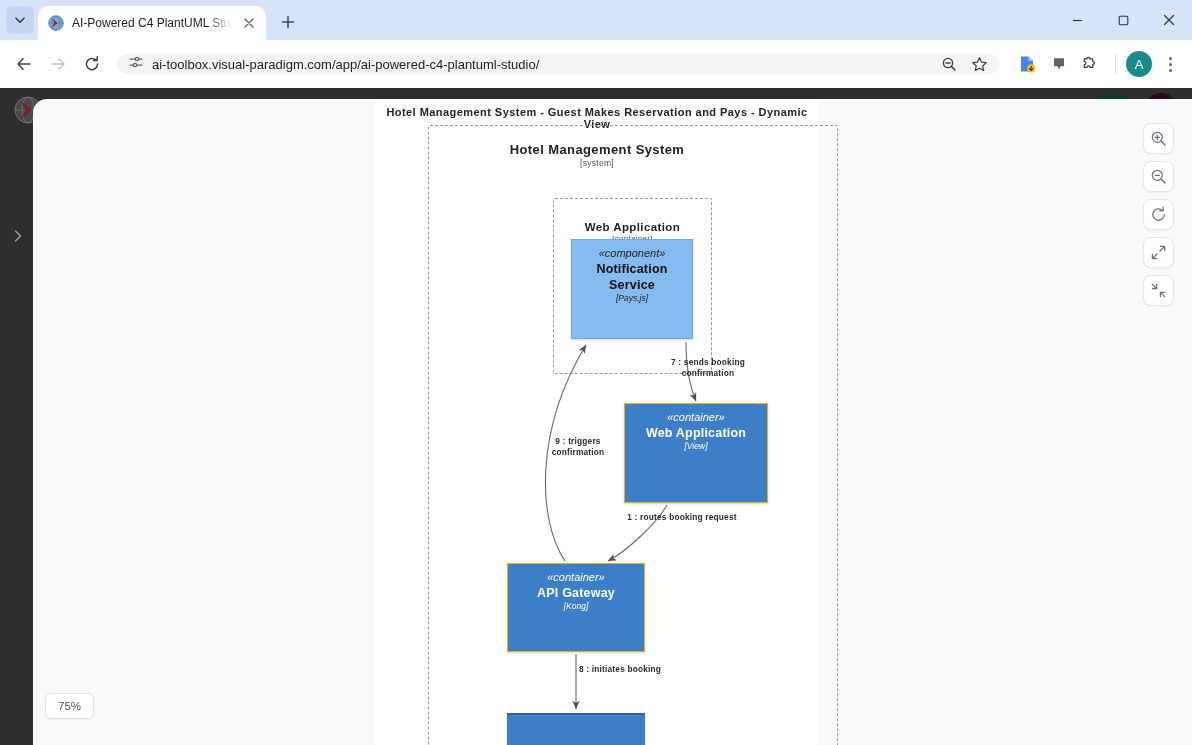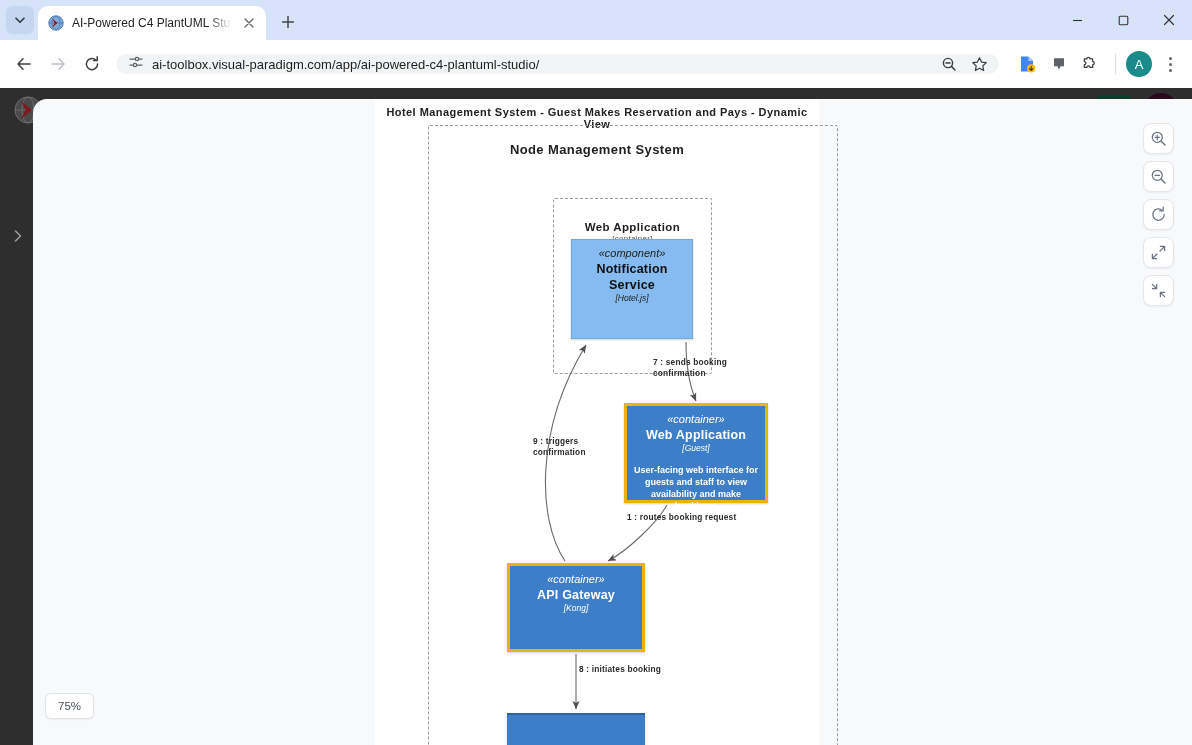--- a/index.html
+++ b/index.html
@@ -133,31 +133,31 @@
   .node .name { font-size: 12.5px; font-weight: 700; line-height: 1.3; letter-spacing: .2px; }
   .node .tech { font-size: 8.5px; font-style: italic; line-height: 1.3; }
   .node .desc { font-size: 9px; font-weight: 700; line-height: 1.35; margin-top: 10px; }
 
   .node-component { background: #85bbf0; border: 1px solid #78a8d8; color: #1a1a1a; }
   .node-component .stereo { color: #222; }
   .node-component .name { color: #0f0f0f; }
   .node-component .tech { color: #222; }
   .node-component .desc { color: #1b1b1b; }
 
-  .node-container { background: #3d7ec9; border: 3px solid #eab308; color: #ffffff; }
+  .node-container { background: #3d7ec9; border: 1px solid #eab308; color: #ffffff; }
 
   #node-notification { left: 196px; top: 140px; width: 122px; height: 100px; }
   #node-webapp      { left: 249px; top: 304px; width: 144px; height: 100px; }
   #node-apigw       { left: 132px; top: 464px; width: 138px; height: 89px; }
   #node-bottom      { left: 132px; top: 614px; width: 138px; height: 60px; background:#3d7ec9; border-top:2px solid #2e62a0; }
 
   
   .edge-label {
     position: absolute; font-size: 8.3px; font-weight: 700; color: #2b2b2b;
-    text-align: left; line-height: 1.35; letter-spacing: .2px;
+    text-align: center; line-height: 1.35; letter-spacing: .2px;
   }
   #lbl-7 { left: 278px; top: 258px; width: 110px; }
   #lbl-6 { left: 158px; top: 337px; width: 90px; }
   #lbl-1 { left: 252px; top: 413px; width: 110px; }
   #lbl-2 { left: 190px; top: 565px; width: 120px; text-align: left; padding-left: 14px;}
 
   .edges { position: absolute; left: 0; top: 0; width: 444px; height: 745px; pointer-events: none; }
 
   
   .tool-rail { position: absolute; right: 18px; top: 24px; display: flex; flex-direction: column; gap: 7px; }
@@ -341,21 +341,22 @@
 
       <div class="canvas-left"></div>
       <div class="canvas-right"></div>
 
       <div class="paper">
 
         <div class="diagram-title">Hotel Management System - Guest Makes Reservation and Pays - Dynamic View</div>
 
         <div class="boundary-system"></div>
         <div class="boundary-label">
-          <div class="nm">Node Management System</div>
+          <div class="nm">Hotel Management System</div>
+          <div class="ty">[system]</div>
         </div>
 
         <div class="boundary-container">
           <div class="boundary-label">
             <div class="nm">Web Application</div>
             <div class="ty">[container]</div>
           </div>
         </div>
 
         <svg class="edges">
@@ -370,28 +371,27 @@
           <path d="M190,462 C162,420 160,330 211,246" stroke="#6a6a6a" stroke-width="1.1" fill="none" marker-end="url(#ah)"></path>
 
           <path d="M292,406 C282,424 252,452 233,462" stroke="#6a6a6a" stroke-width="1.1" fill="none" marker-end="url(#ah)"></path>
 
           <path d="M201,555 L201,610" stroke="#6a6a6a" stroke-width="1.1" fill="none" marker-end="url(#ah)"></path>
         </svg>
 
         <div class="node node-component" id="node-notification">
           <div class="stereo">«component»</div>
           <div class="name">Notification Service</div>
-          <div class="tech">[Hotel.js]</div>
+          <div class="tech">[Pays.js]</div>
         </div>
 
         <div class="node node-container" id="node-webapp">
           <div class="stereo">«container»</div>
           <div class="name">Web Application</div>
-          <div class="tech">[Guest]</div>
-          <div class="desc">User-facing web interface for guests and staff to view availability and make bookings.</div>
+          <div class="tech">[View]</div>
         </div>
 
         <div class="node node-container" id="node-apigw">
           <div class="stereo">«container»</div>
           <div class="name">API Gateway</div>
           <div class="tech">[Kong]</div>
         </div>
 
         <div class="node" id="node-bottom"></div>
 

